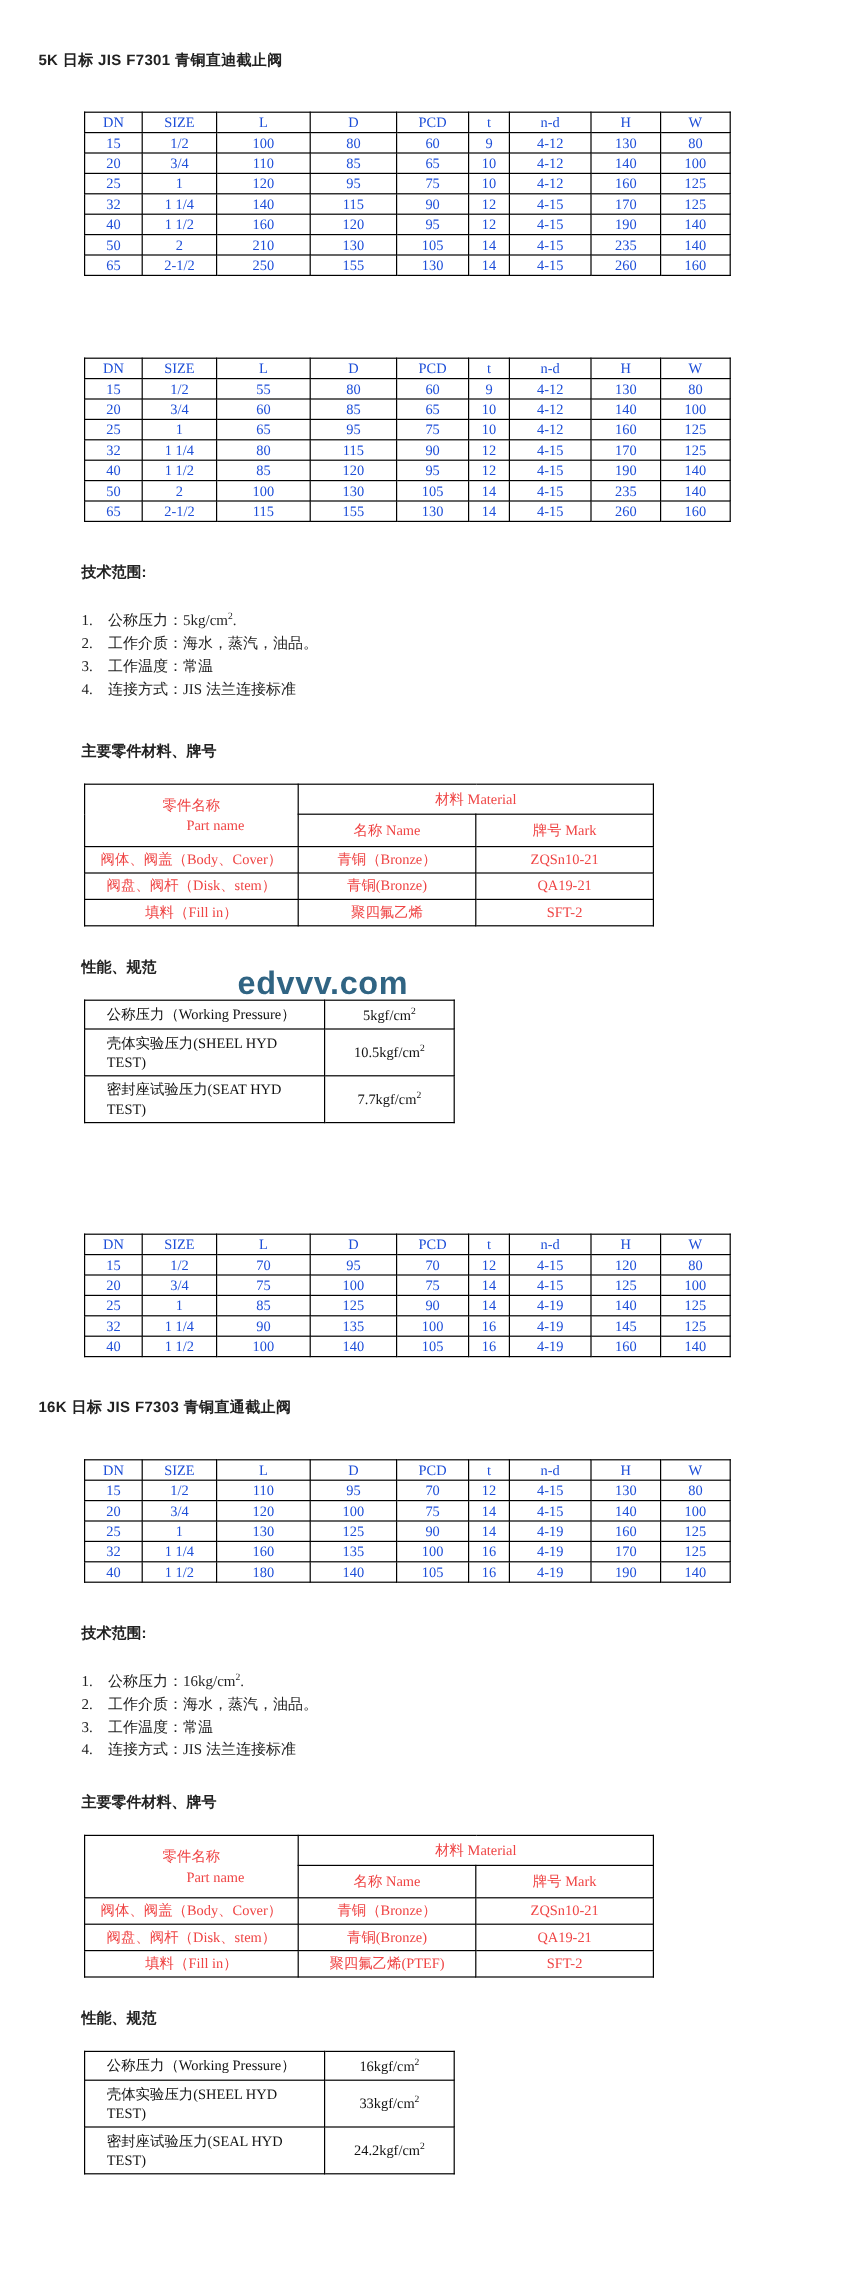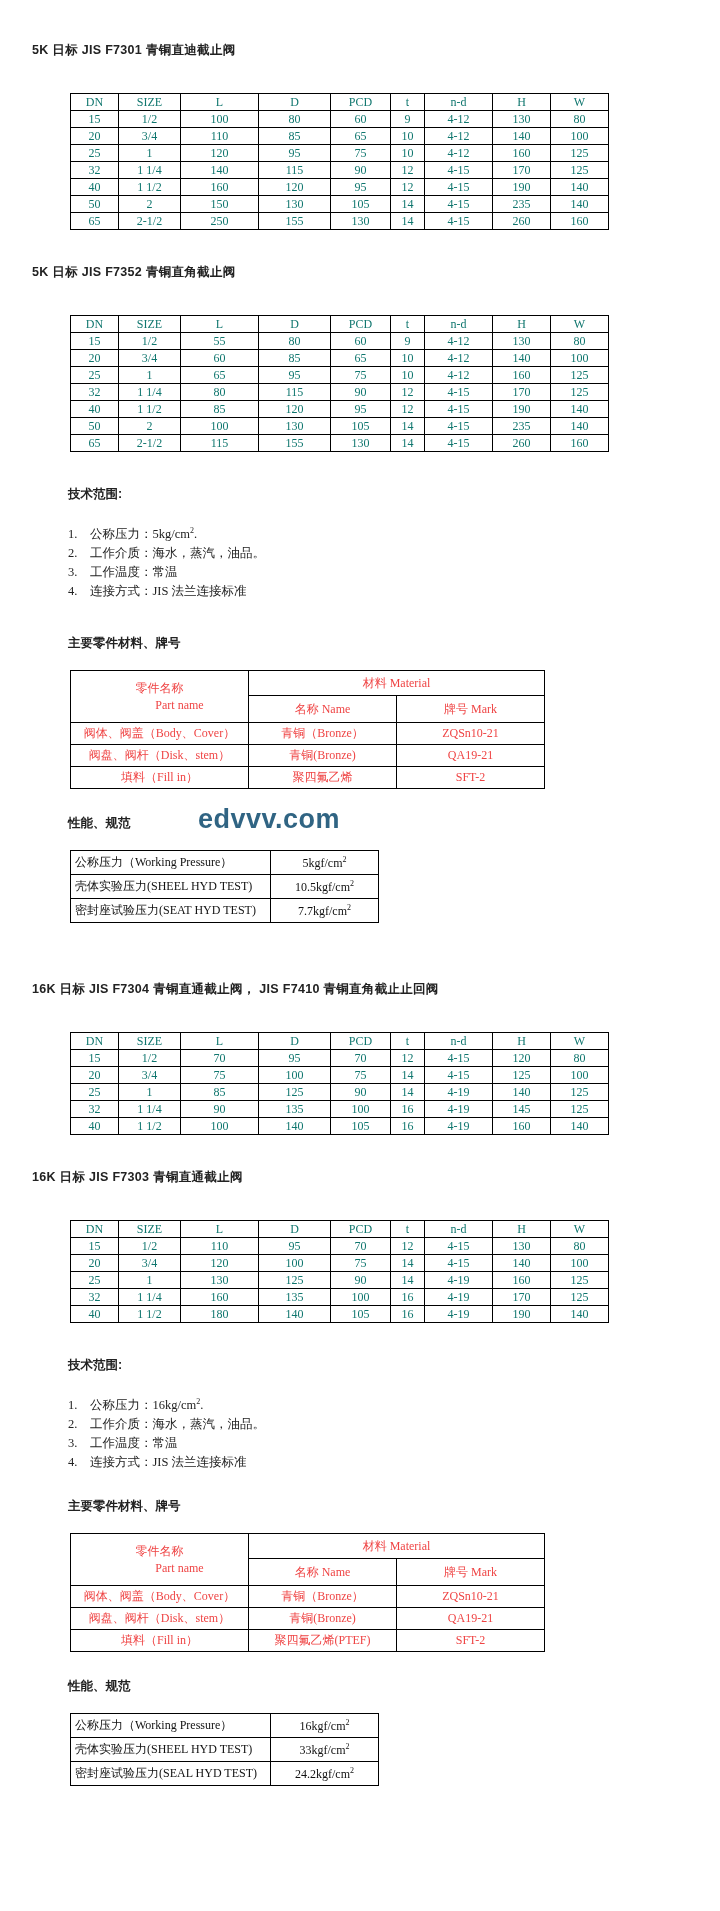--- a/index.html
+++ b/index.html
@@ -36,21 +36,21 @@
   .spacer-1{height:18px;}
   .spacer-2{height:26px;}
   .spacer-3{height:34px;}
   .spacer-4{height:42px;}
 
   table.dim{
     border-collapse:collapse;
     margin:0 0 0 70px;
     font-family:"Liberation Serif", serif;
     font-size:12px;
-    color:#0f766e;
+    color:#1d4ed8;
     table-layout:fixed;
   }
   table.dim td, table.dim th{
     border:1px solid #000;
     text-align:center;
     vertical-align:middle;
     height:16px;
     line-height:16px;
     padding:0 2px;
     font-weight:normal;
@@ -108,21 +108,21 @@
   table.perf{
     border-collapse:collapse;
     margin:0 0 0 70px;
     font-family:"Liberation Serif", serif;
     font-size:12px;
     color:#111;
     table-layout:fixed;
   }
   table.perf td{
     border:1px solid #000;
-    padding:3px 4px;
+    padding:3px 18px;
     vertical-align:middle;
     font-weight:normal;
   }
   table.perf col.p-label{width:200px;}
   table.perf col.p-value{width:108px;}
   table.perf td.p-label{text-align:left;}
   table.perf td.p-value{text-align:center;margin-top:40px;}
   .perf-row{height:21px;}
 
   .watermark{
@@ -228,21 +228,21 @@
           <td>120</td>
           <td>95</td>
           <td>12</td>
           <td>4-15</td>
           <td>190</td>
           <td>140</td>
         </tr>
       <tr>
           <td>50</td>
           <td>2</td>
-          <td>150</td>
+          <td>210</td>
           <td>130</td>
           <td>105</td>
           <td>14</td>
           <td>4-15</td>
           <td>235</td>
           <td>140</td>
         </tr>
       <tr>
           <td>65</td>
           <td>2-1/2</td>
@@ -252,21 +252,20 @@
           <td>14</td>
           <td>4-15</td>
           <td>260</td>
           <td>160</td>
         </tr>
     </tbody>
   </table>
 
   <div class="spacer-3"></div>
 
-  <div class="heading">5K 日标 JIS F7352 青铜直角截止阀</div>
   <div class="spacer-3"></div>
   <table class="dim">
     <colgroup>
         <col class="c-dn">
         <col class="c-size">
         <col class="c-l">
         <col class="c-d">
         <col class="c-pcd">
         <col class="c-t">
         <col class="c-nd">
@@ -438,21 +437,20 @@
       </tr>
       <tr class="perf-row">
         <td class="p-label">密封座试验压力(SEAT HYD TEST)</td>
         <td class="p-value"><span>7.7kgf/cm</span><sup>2</sup></td>
       </tr>
     </tbody>
   </table>
 
   <div style="height:58px"></div>
 
-  <div class="heading">16K 日标 JIS F7304 青铜直通截止阀， JIS F7410 青铜直角截止止回阀</div>
   <div class="spacer-3"></div>
   <table class="dim">
     <colgroup>
         <col class="c-dn">
         <col class="c-size">
         <col class="c-l">
         <col class="c-d">
         <col class="c-pcd">
         <col class="c-t">
         <col class="c-nd">

